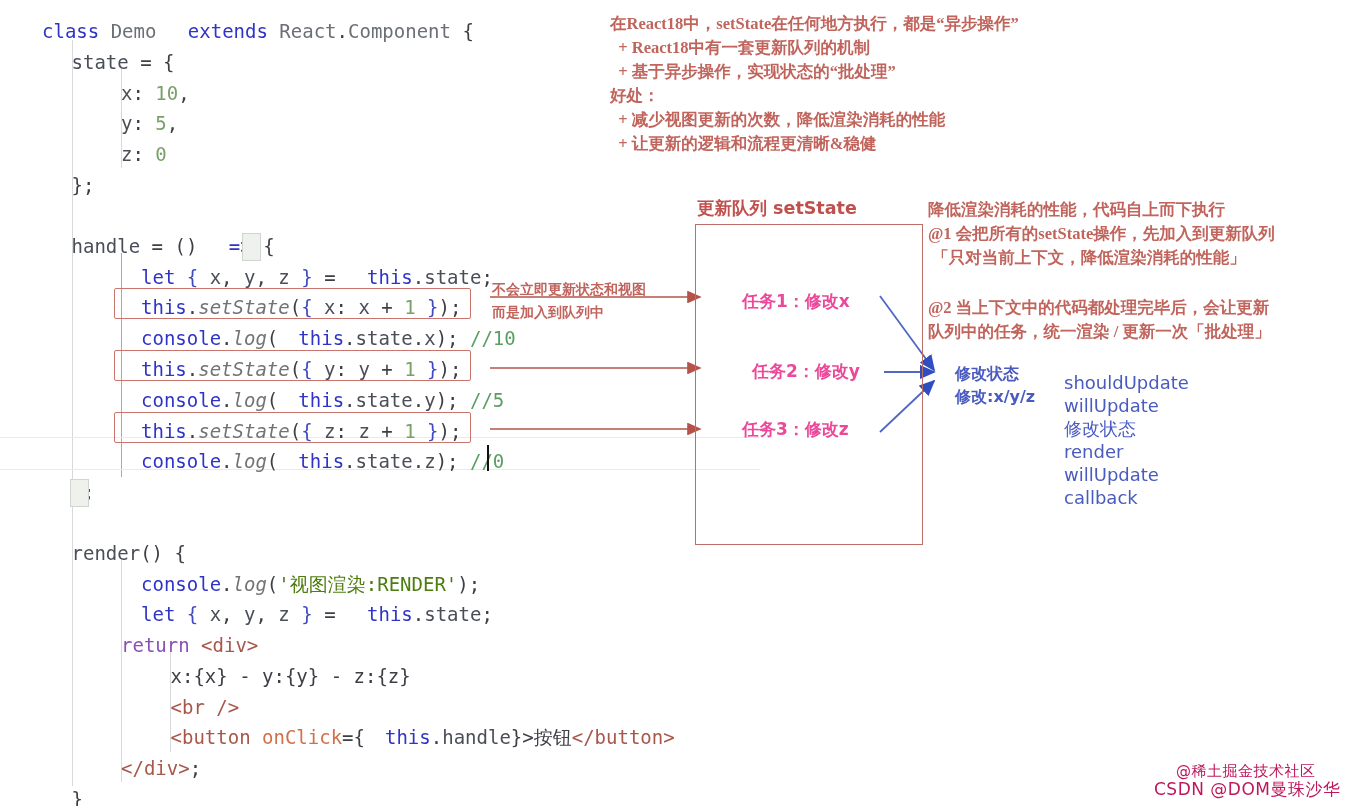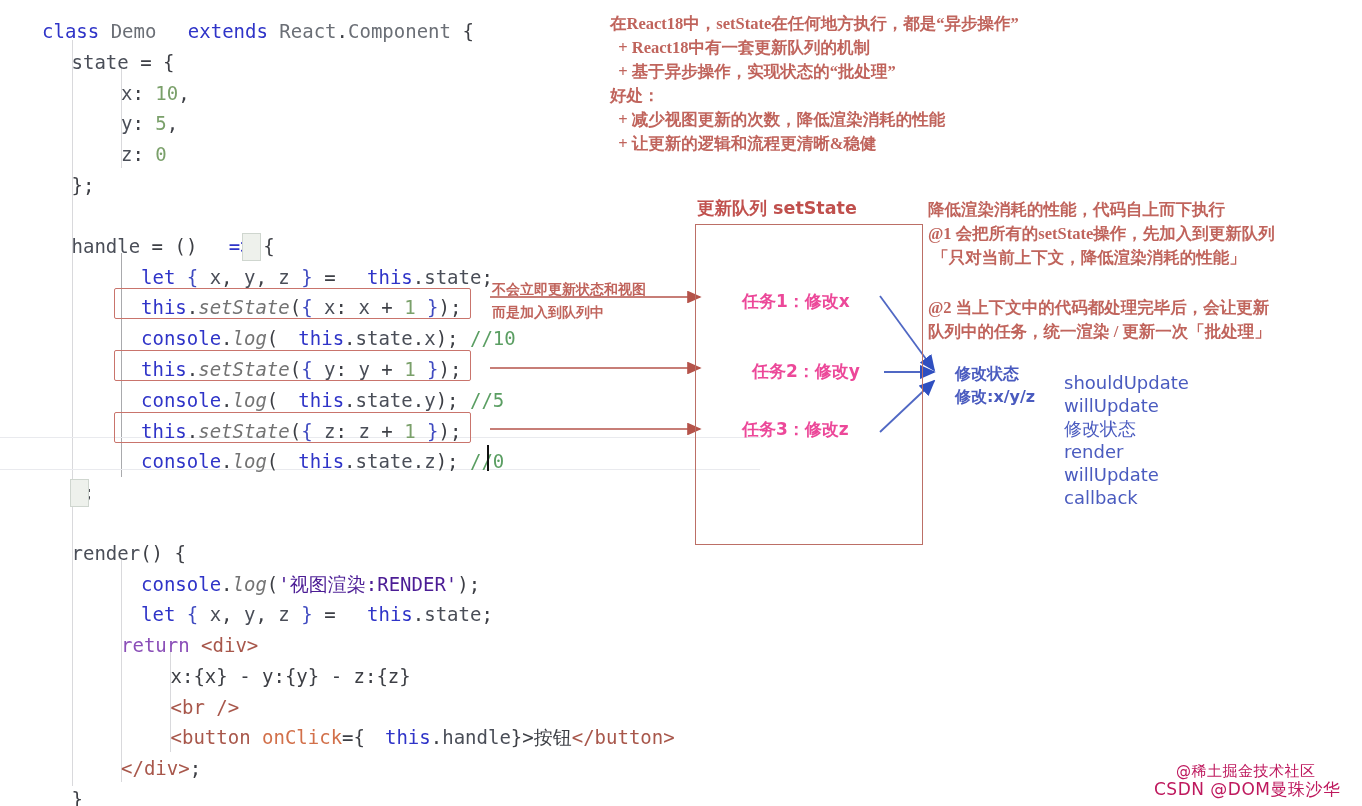--- a/index.html
+++ b/index.html
@@ -24,21 +24,21 @@
   .line{position:absolute;left:22px;height:30.4px;line-height:30.4px;}
 
   
   .kw      {color:#2f34c8;margin-left:20px;}        
   .kw2     {color:#8b4fb8;}        
   .ident   {color:#6b6f76;}        
   .fn      {color:#737373;font-style:italic;}        
   .prop    {color:#4a4e58;}        
   .num     {color:#7aa06a;}        
   .punct   {color:#3d3f45;}
-  .str     {color:#4c1d95;}        
+  .str     {color:#4d7c0f;}        
   .cmt     {color:#5a9e62;}        
   .tag     {color:#a8574b;}        
   .attr    {color:#d2704a;}        
   .brace   {color:#3f4ac0;}
 
   
   .guide{position:absolute;width:1px;background:#d9d9dc;}
   .guide.dark{background:#a9aaad;}
 
   

